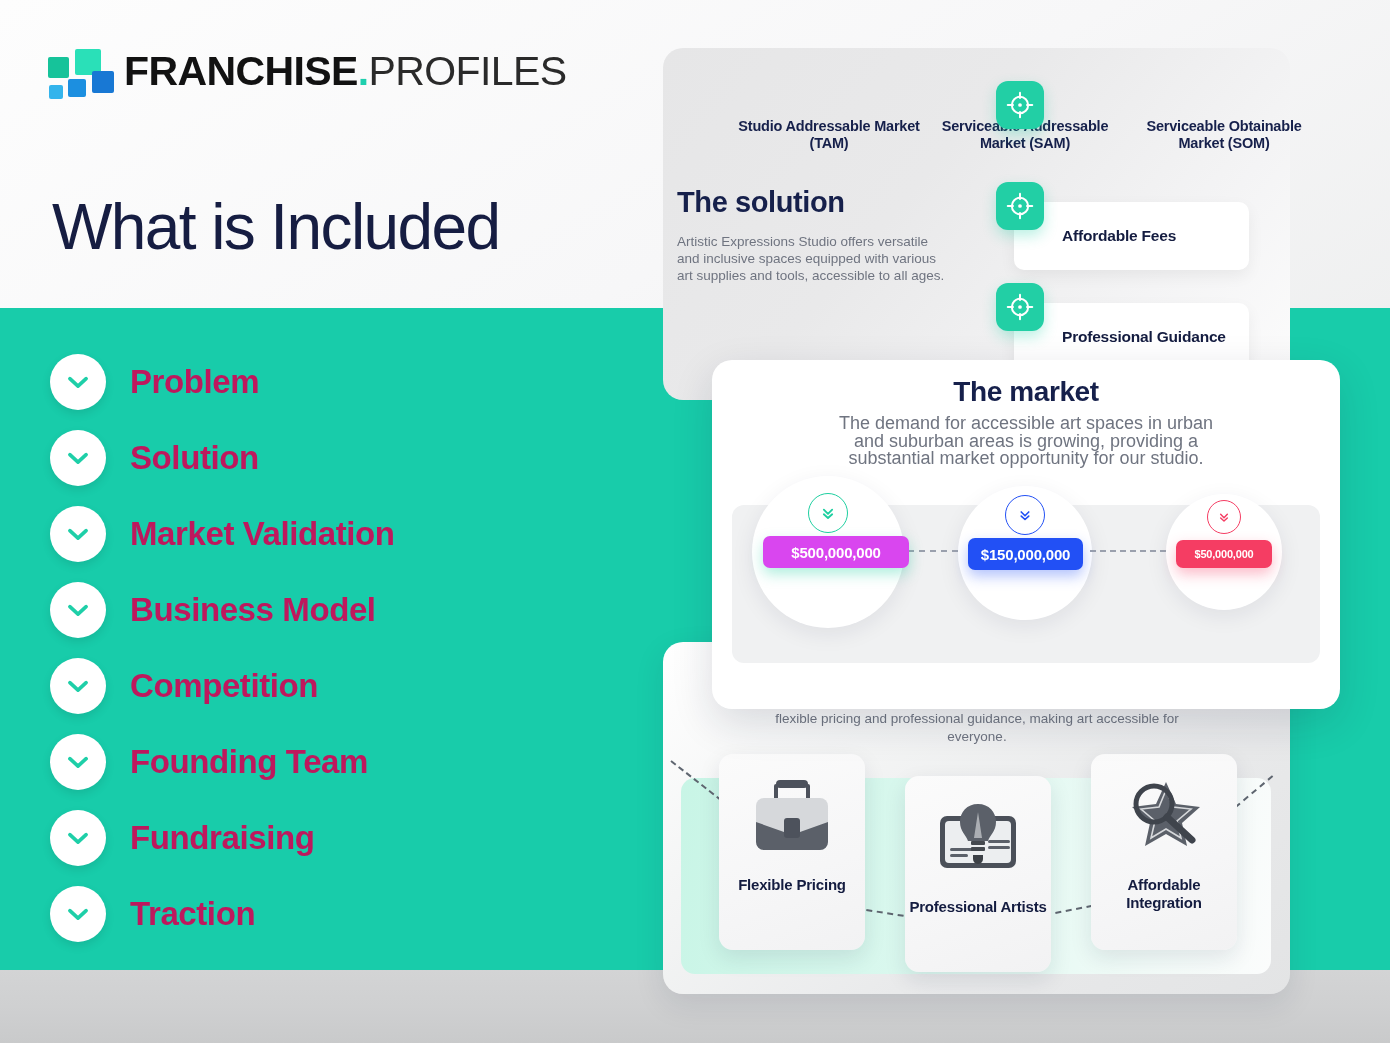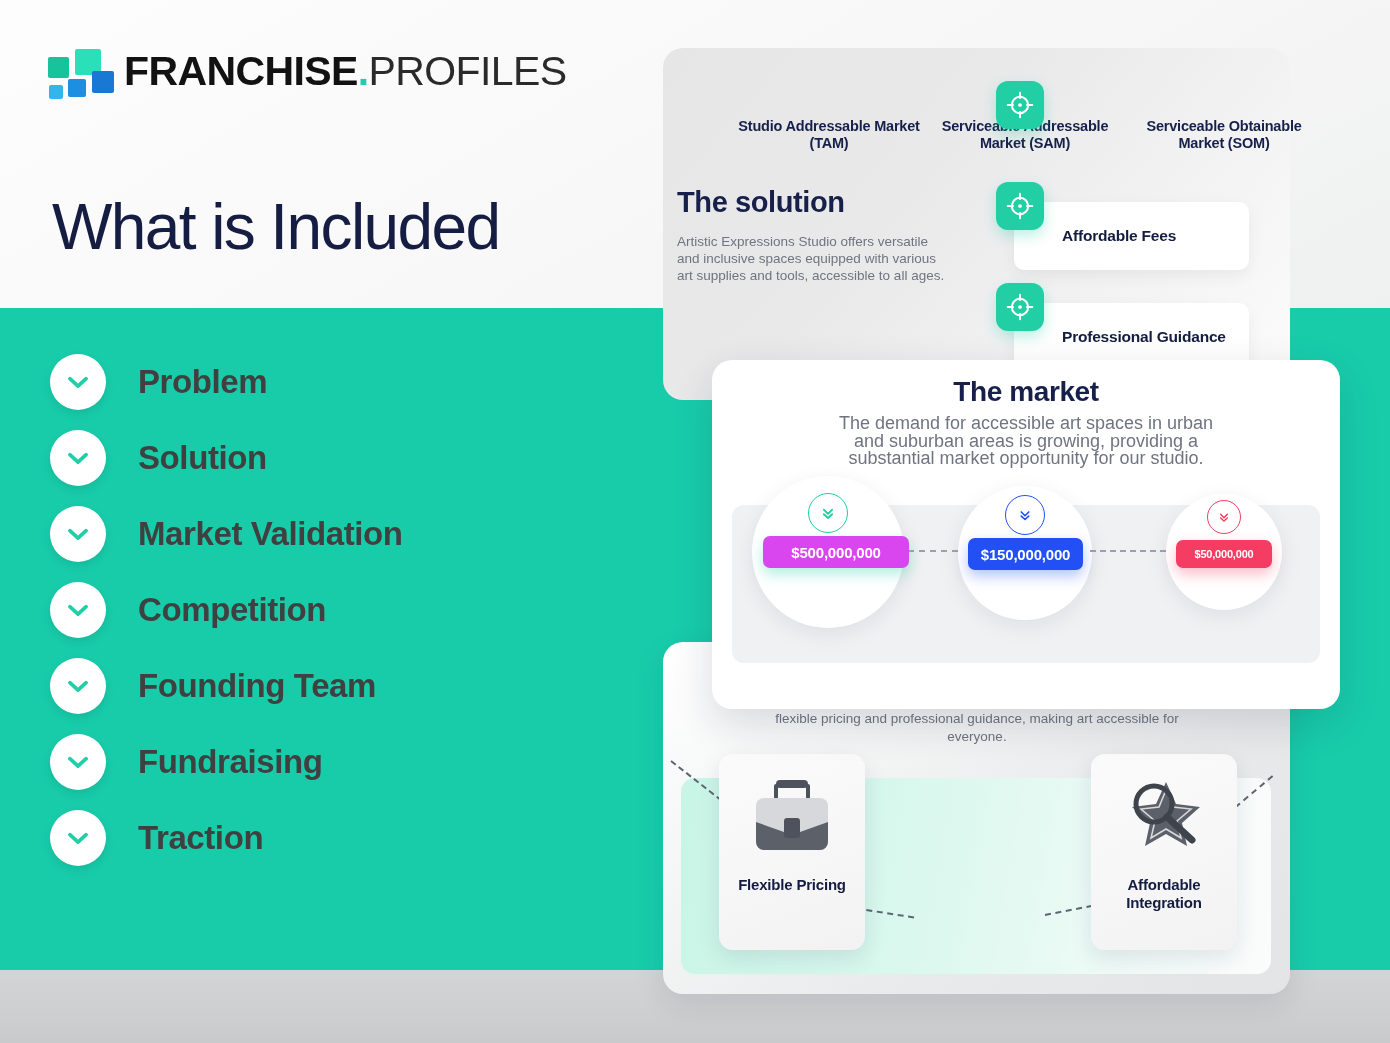--- a/index.html
+++ b/index.html
@@ -51,22 +51,22 @@
   
   #checklist { position: absolute; left: 50px; top: 344px; }
   .check-row { display: flex; align-items: center; height: 76px; }
   .check-circle {
     width: 56px; height: 56px; border-radius: 50%;
     background: #ffffff; flex: 0 0 56px;
     display: flex; align-items: center; justify-content: center;
     box-shadow: 0 4px 10px rgba(0,0,0,0.10);
   }
   .check-label {
-    margin-left: 32px; font-size: 33px; font-weight: 700;
-    color: #404040; letter-spacing: -0.4px; white-space: nowrap;
+    margin-left: 24px; font-size: 33px; font-weight: 700;
+    color: #be185d; letter-spacing: -0.4px; white-space: nowrap;
   }
 
   
   #solution-card {
     position: absolute; left: 663px; top: 48px;
     width: 627px; height: 352px; border-radius: 20px;
     background: linear-gradient(130deg, #e6e6e7 0%, #e9e9ea 40%, #f4f4f5 75%, #fcfcfc 100%);
     overflow: hidden;
   }
   #solution-title {
@@ -206,20 +206,28 @@
     </div>
     <div class="check-label">Solution</div>
   </div>
   <div class="check-row">
     <div class="check-circle">
       <svg width="30" height="30" viewBox="0 0 24 24" fill="none">
           <path d="M5.5 9.3 L12 15.3 L18.5 9.3" stroke="#1ecfa8" stroke-width="2.9" stroke-linecap="round" stroke-linejoin="round"></path>
         </svg>
     </div>
     <div class="check-label">Market Validation</div>
+  </div>
+  <div class="check-row">
+    <div class="check-circle">
+      <svg width="30" height="30" viewBox="0 0 24 24" fill="none">
+          <path d="M5.5 9.3 L12 15.3 L18.5 9.3" stroke="#1ecfa8" stroke-width="2.9" stroke-linecap="round" stroke-linejoin="round"></path>
+        </svg>
+    </div>
+    <div class="check-label">Business Model</div>
   </div>
   <div class="check-row">
     <div class="check-circle">
       <svg width="30" height="30" viewBox="0 0 24 24" fill="none">
           <path d="M5.5 9.3 L12 15.3 L18.5 9.3" stroke="#1ecfa8" stroke-width="2.9" stroke-linecap="round" stroke-linejoin="round"></path>
         </svg>
     </div>
     <div class="check-label">Competition</div>
   </div>
   <div class="check-row">
@@ -308,20 +316,38 @@
         <rect x="28" y="8" width="4" height="18" rx="2" fill="#4d525c"></rect>
         <rect x="60" y="8" width="4" height="18" rx="2" fill="#4d525c"></rect>
         <rect x="10" y="22" width="72" height="52" rx="8" fill="#d6d8db"></rect>
         <path d="M10 46 L38 56 H54 L82 46 V66 a8 8 0 0 1 -8 8 H18 a8 8 0 0 1 -8 -8 Z" fill="#5b6069"></path>
         <rect x="38" y="42" width="16" height="20" rx="3" fill="#4d525c"></rect>
       </svg>
     </div>
     <div class="val-label">Flexible Pricing</div>
   </div>
 
+  <div class="val-card" style="left:242px; top:134px; height:196px;">
+    <div class="val-icon">
+      <svg width="92" height="82" viewBox="0 0 92 82">
+        <rect x="8" y="18" width="76" height="52" rx="7" fill="#4b5059"></rect>
+        <rect x="13" y="23" width="66" height="42" rx="4" fill="#eceef0"></rect>
+        <rect x="18" y="50" width="24" height="3" rx="1.5" fill="#5b6069"></rect>
+        <rect x="18" y="56" width="18" height="3" rx="1.5" fill="#5b6069"></rect>
+        <rect x="56" y="42" width="22" height="3" rx="1.5" fill="#5b6069"></rect>
+        <rect x="56" y="48" width="22" height="3" rx="1.5" fill="#5b6069"></rect>
+        <path d="M46 6 c-11 0 -18 8 -18 18 c0 9 6 13 8 19 h20 c2 -6 8 -10 8 -19 c0 -10 -7 -18 -18 -18 Z" fill="#5b6069"></path>
+        <rect x="39" y="43" width="14" height="4" rx="1" fill="#45494f"></rect>
+        <rect x="39" y="49" width="14" height="4" rx="1" fill="#45494f"></rect>
+        <path d="M41 57 h10 v4 a5 5 0 0 1 -10 0 Z" fill="#3c4046"></path>
+        <path d="M46 14 l-4 26 h8 Z" fill="#eceef0" opacity="0.55"></path>
+      </svg>
+    </div>
+    <div class="val-label">Professional Artists</div>
+  </div>
 
   <div class="val-card" style="left:428px; top:112px; height:196px;">
     <div class="val-icon">
       <svg width="92" height="82" viewBox="0 0 92 82">
         <path d="M48 6 L58 28 L82 31 L64 47 L69 70 L48 58 L27 70 L32 47 L14 31 L38 28 Z" fill="#5b6069"></path>
         <path d="M48 14 L55 31 L73 33 L59 45 L63 62 L48 53 L33 62 L37 45 L23 33 L41 31 Z" fill="none" stroke="#d6d8db" stroke-width="1.6"></path>
         <circle cx="36" cy="28" r="18" fill="none" stroke="#3f444c" stroke-width="5"></circle>
         <line x1="49" y1="41" x2="74" y2="64" stroke="#3f444c" stroke-width="7" stroke-linecap="round"></line>
       </svg>
     </div>

